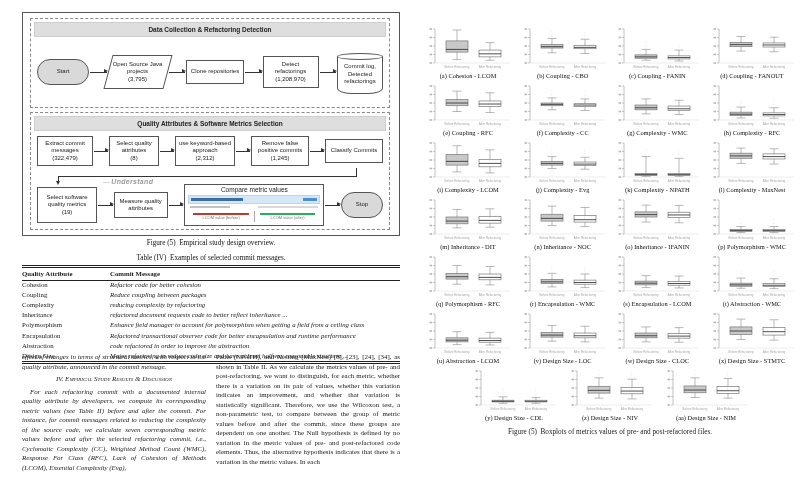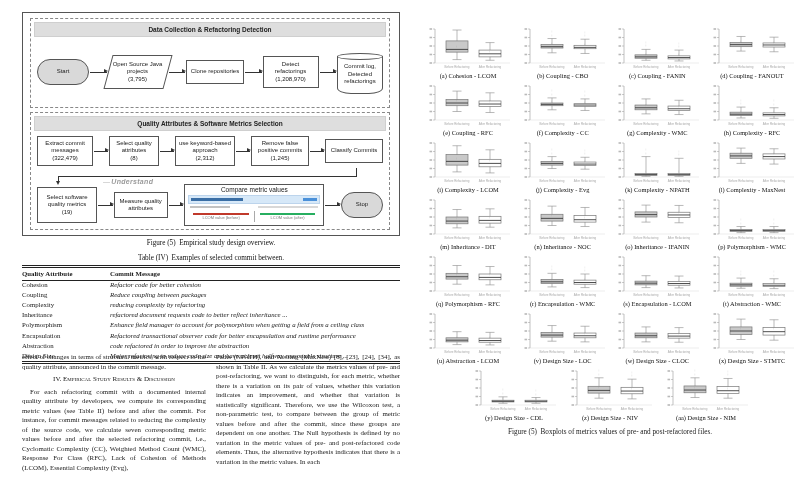--- a/index.html
+++ b/index.html
@@ -62,21 +62,21 @@
   .tblwrap{position:absolute;left:22px;top:265px;width:378px;}
   table.t4{width:100%;border-collapse:collapse;border-top:3px double #222;border-bottom:3px double #222;
            font-size:6.8px;line-height:1.3;}
   table.t4 th{font-weight:bold;text-align:left;border-bottom:1px solid #222;padding:1.5px 2px 1.5px 0;}
   table.t4 td{padding:0.6px 2px 0.6px 0;vertical-align:top;}
   table.t4 .c1{width:86px;}
   .ital{font-style:italic;}
 
   
   .bodycol{position:absolute;top:352px;width:184px;font-size:6.9px;line-height:1.38;text-align:justify;}
-  .bcol1{left:22px;} .bcol2{left:216px;}
+  .bcol1{left:22px;font-style:italic;} .bcol2{left:216px;}
   .bodycol p{margin:0;}
   .p-indent{text-indent:8px;}
   .sec-head{font-variant:small-caps;text-align:center;font-size:7px;margin:3.5px 0 2.5px 0;}
 
   
   .fig2{position:absolute;left:421px;top:26px;width:378px;}
   .bp-grid{display:grid;grid-template-columns:repeat(4,94px);justify-content:space-between;}
   .bp-last{display:flex;justify-content:center;gap:8px;}
   .bp-cell{height:57px;display:flex;flex-direction:column;align-items:center;}
   .bp-cap{font-size:6.4px;color:#111;margin-top:0px;white-space:nowrap;}
@@ -165,21 +165,21 @@
             </div>
           </div>
         </div>
         <div class="harrow"></div>
         <div class="node stadium" style="width:42px;height:26px;">Stop</div>
       </div>
     </div>
   </div>
 
   <div class="cap cap-fig1">Figure (5)  Empirical study design overview.</div>
-  <div class="cap cap-tbl">Table (IV)  Examples of selected commit between.</div>
+  <div class="cap cap-tbl">Table (IV)  Examples of selected commit messages.</div>
 
   <div class="tblwrap">
     <table class="t4">
       <thead>
           <tr>
         <th class="c1">Quality Attribute</th>
         <th>Commit Message</th>
       </tr>
         </thead>
       <tbody>

